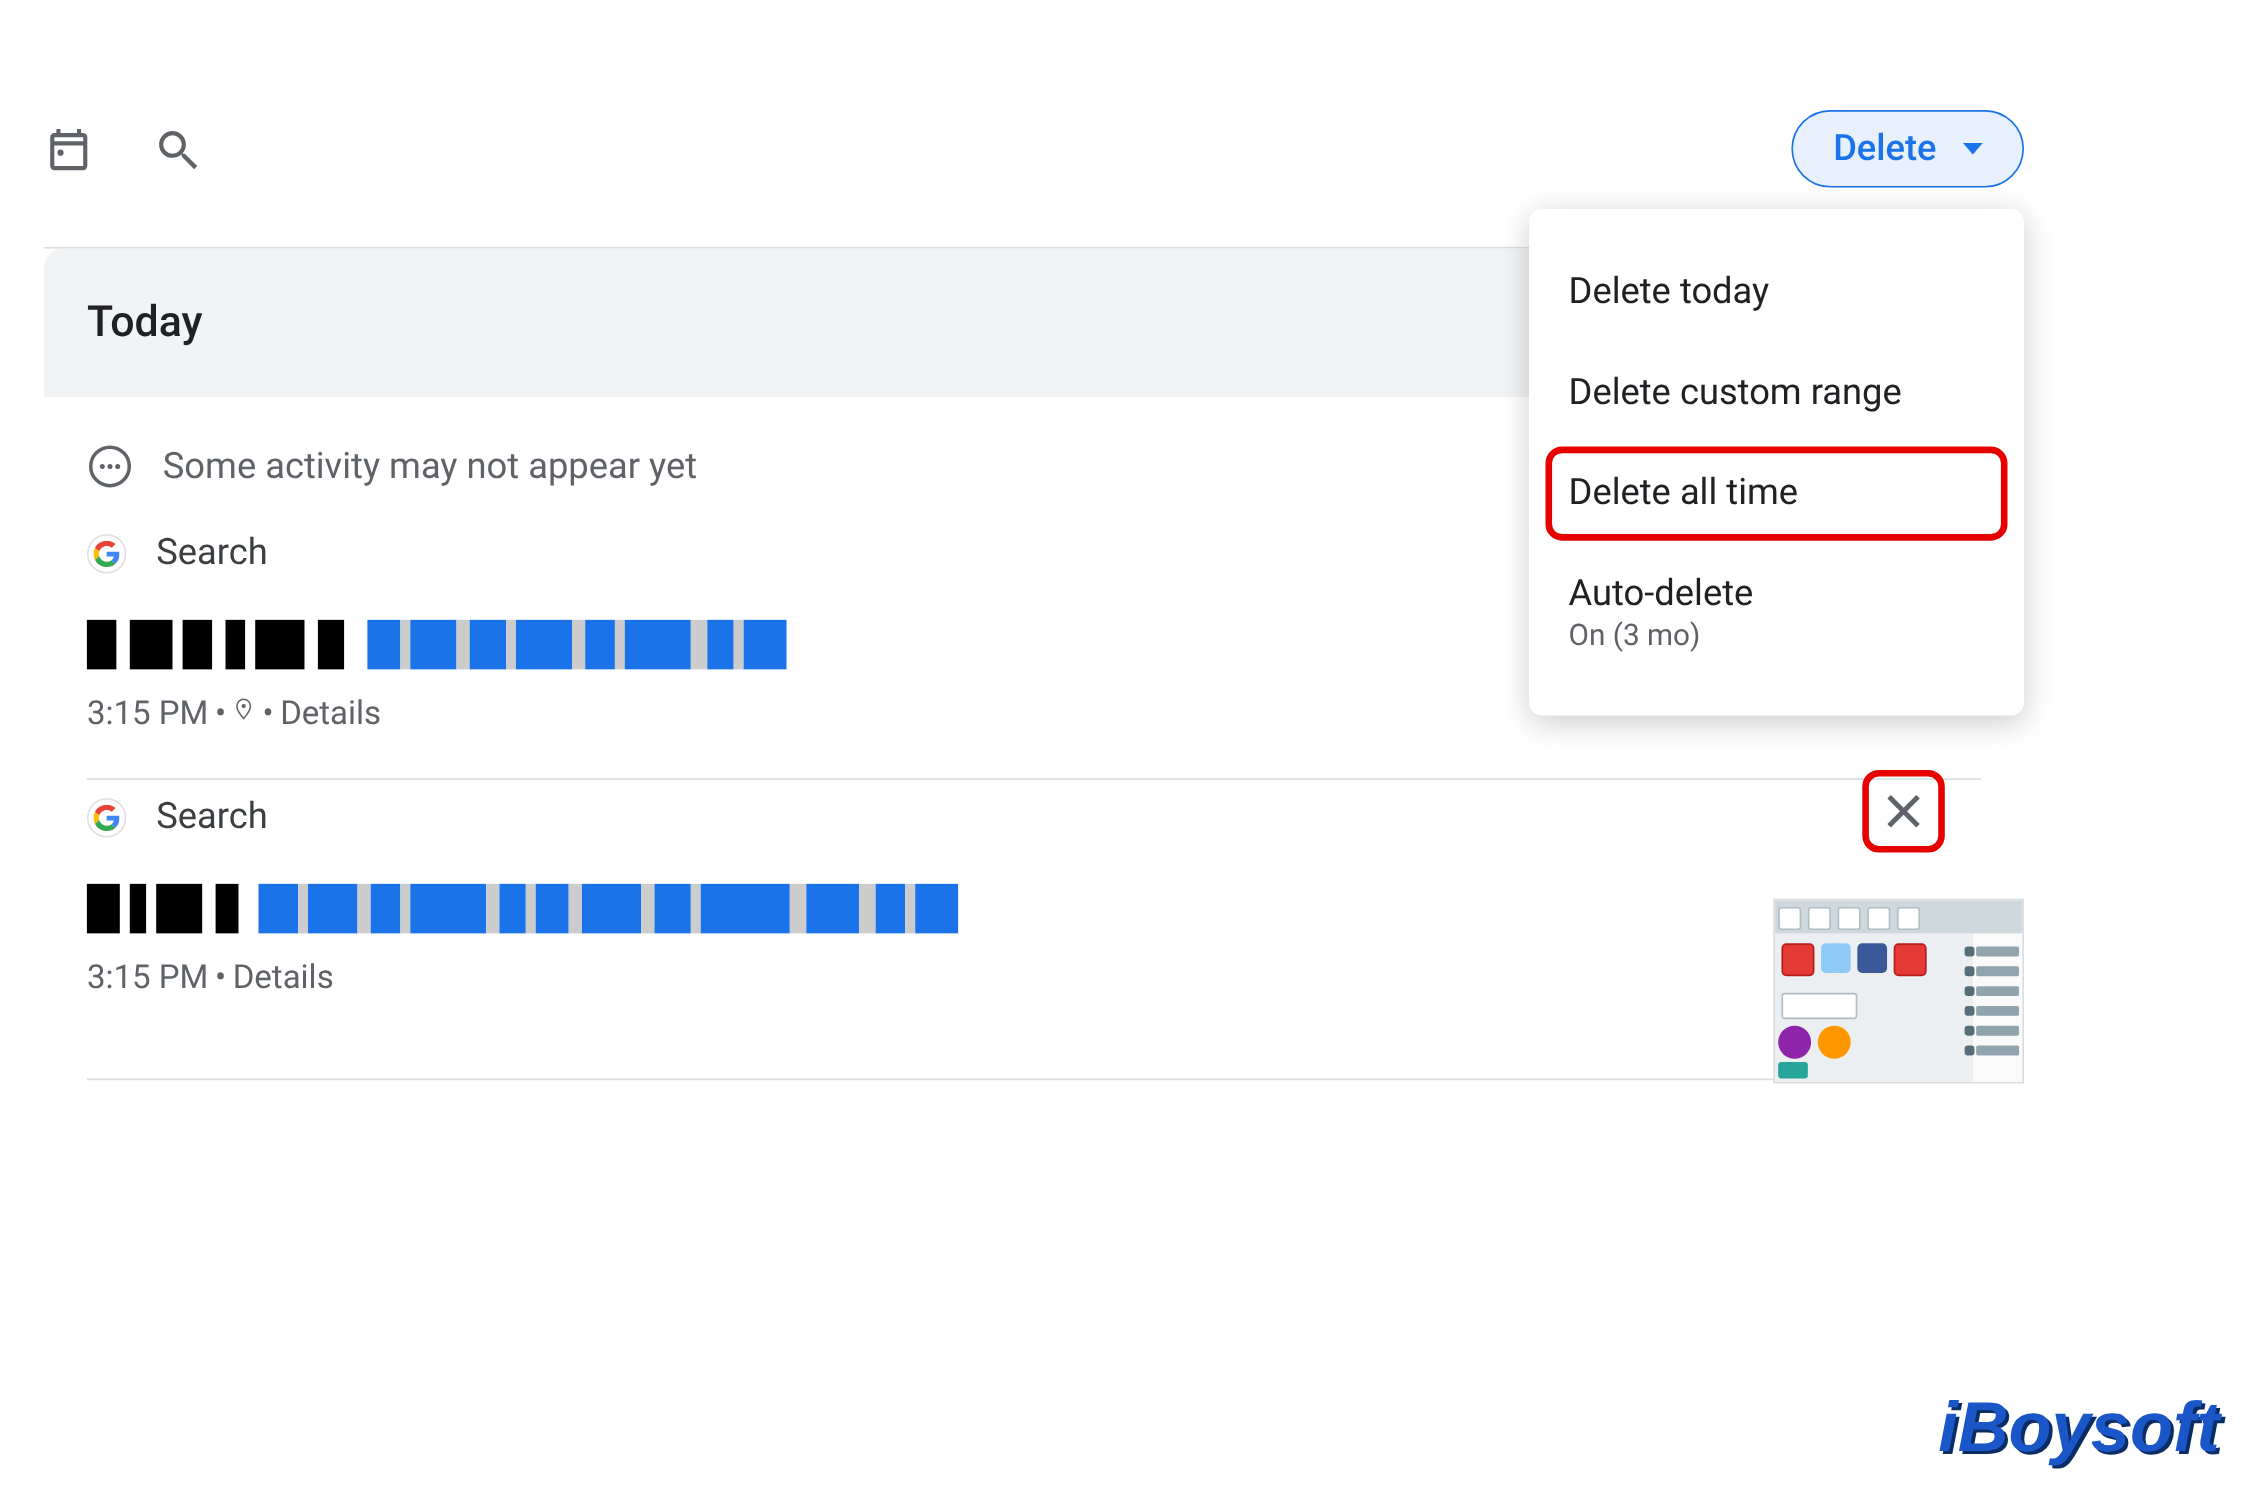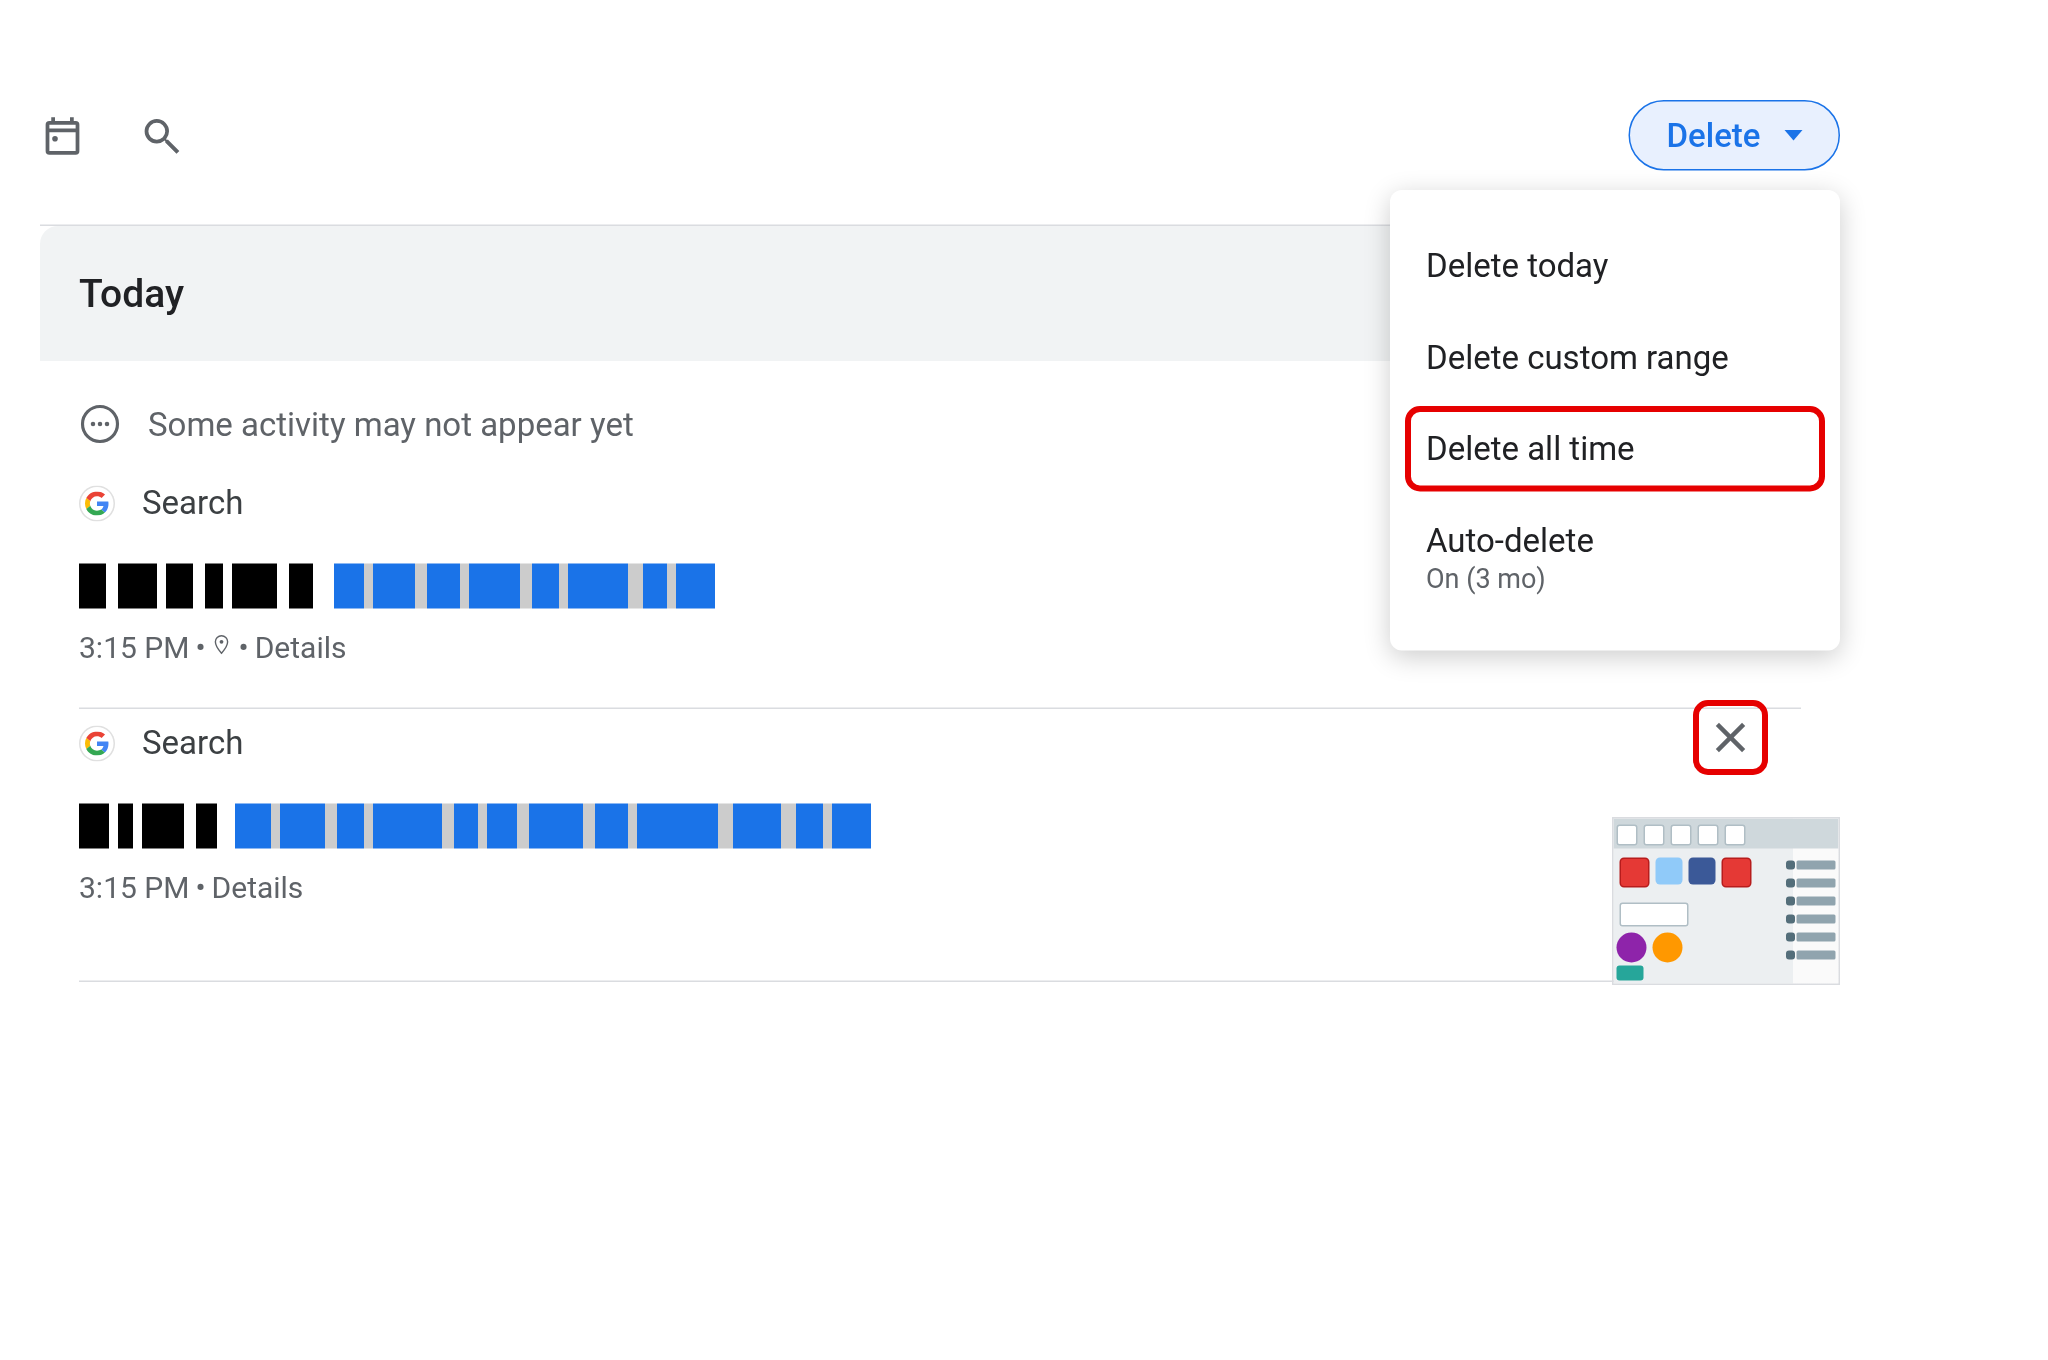--- a/index.html
+++ b/index.html
@@ -451,13 +451,16 @@
           <span>3:15 PM</span>
           <span> • </span>
           <span>Details</span>
         </div>
       </div>
 
       <hr class="divider" style="margin-top:22px;">
     </div>
   </div>
 
+  <div class="watermark">
+    <span>iBoysoft</span>
+  </div>
 </div>
 
 </body></html>

